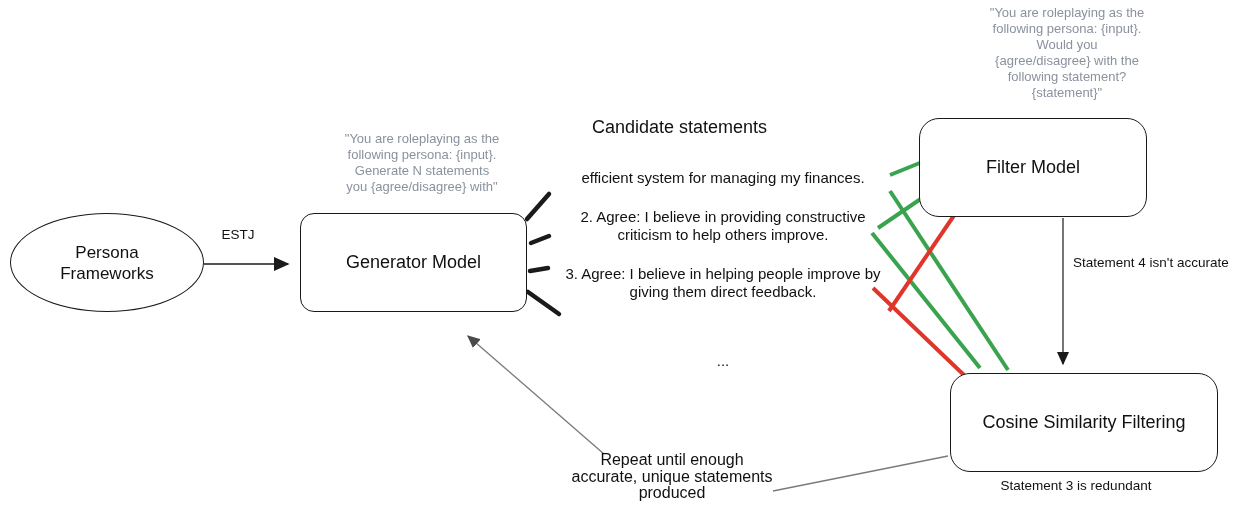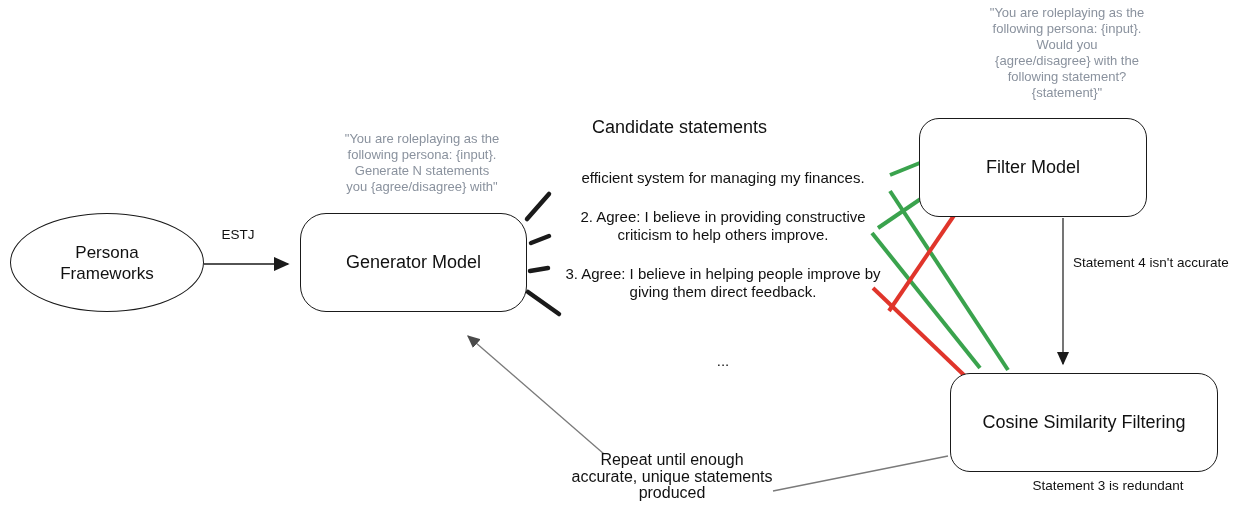--- a/index.html
+++ b/index.html
@@ -6,21 +6,21 @@
   #canvas{
     position:relative;width:1242px;height:522px;background:#ffffff;
     font-family:"Liberation Sans",sans-serif;color:#111;overflow:hidden;
   }
   svg.overlay{position:absolute;left:0;top:0;pointer-events:none;}
   .node{
     position:absolute;border:1.5px solid #1a1a1a;background:#fff;
     display:flex;align-items:center;justify-content:center;
     font-size:18px;text-align:center;box-sizing:border-box;
   }
-  .rounded{border-radius:26px;}
+  .rounded{border-radius:14px;}
   .ellipse{border-radius:50%;font-size:17px;line-height:21px;}
   .prompt{
     position:absolute;color:#8a929e;font-size:13px;line-height:16px;
     text-align:center;
   }
   .stmt{
     position:absolute;left:545px;width:356px;text-align:center;
     font-size:15px;line-height:17.5px;
   }
   .title{
@@ -116,21 +116,21 @@
     <div>following statement?</div>
     <div>{statement}"</div>
   </div>
 
   <div class="small-label" style="left:1073px;top:226px;margin-top:29px;">Statement 4 isn't accurate</div>
 
   <div class="node rounded" style="left:950px;top:373px;width:268px;height:99px;border-radius:20px;">
     <span>Cosine Similarity Filtering</span>
   </div>
 
-  <div class="small-label center" style="left:1008px;top:478px;width:200px;">Statement 3 is redundant</div>
+  <div class="small-label center" style="left:976px;top:478px;width:200px;">Statement 3 is redundant</div>
 
   <div class="small-label center" style="left:562px;top:452px;width:220px;line-height:16.5px;font-size:16px;">
     <div>Repeat until enough</div>
     <div>accurate, unique statements</div>
     <div>produced</div>
   </div>
 
 </div>
 
 </body></html>

